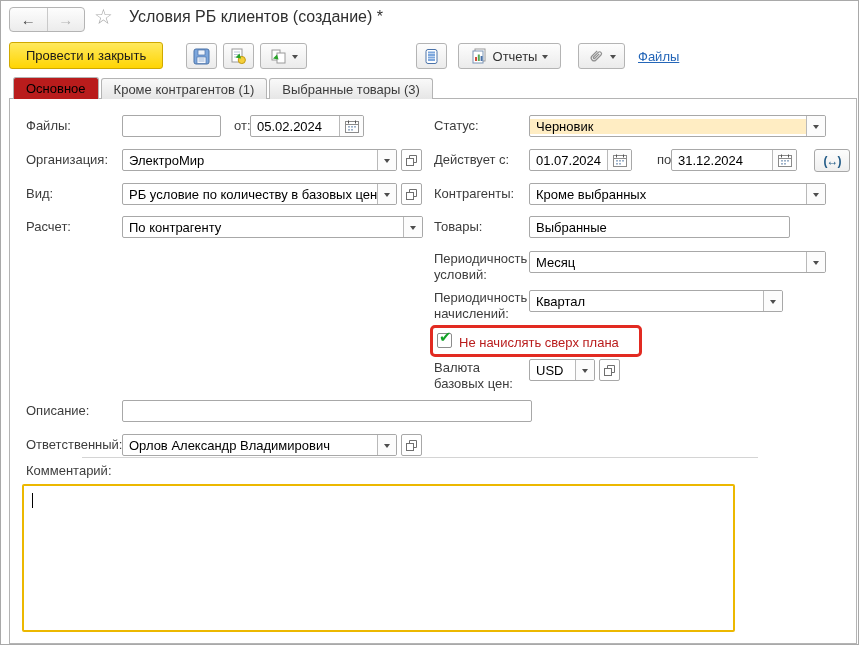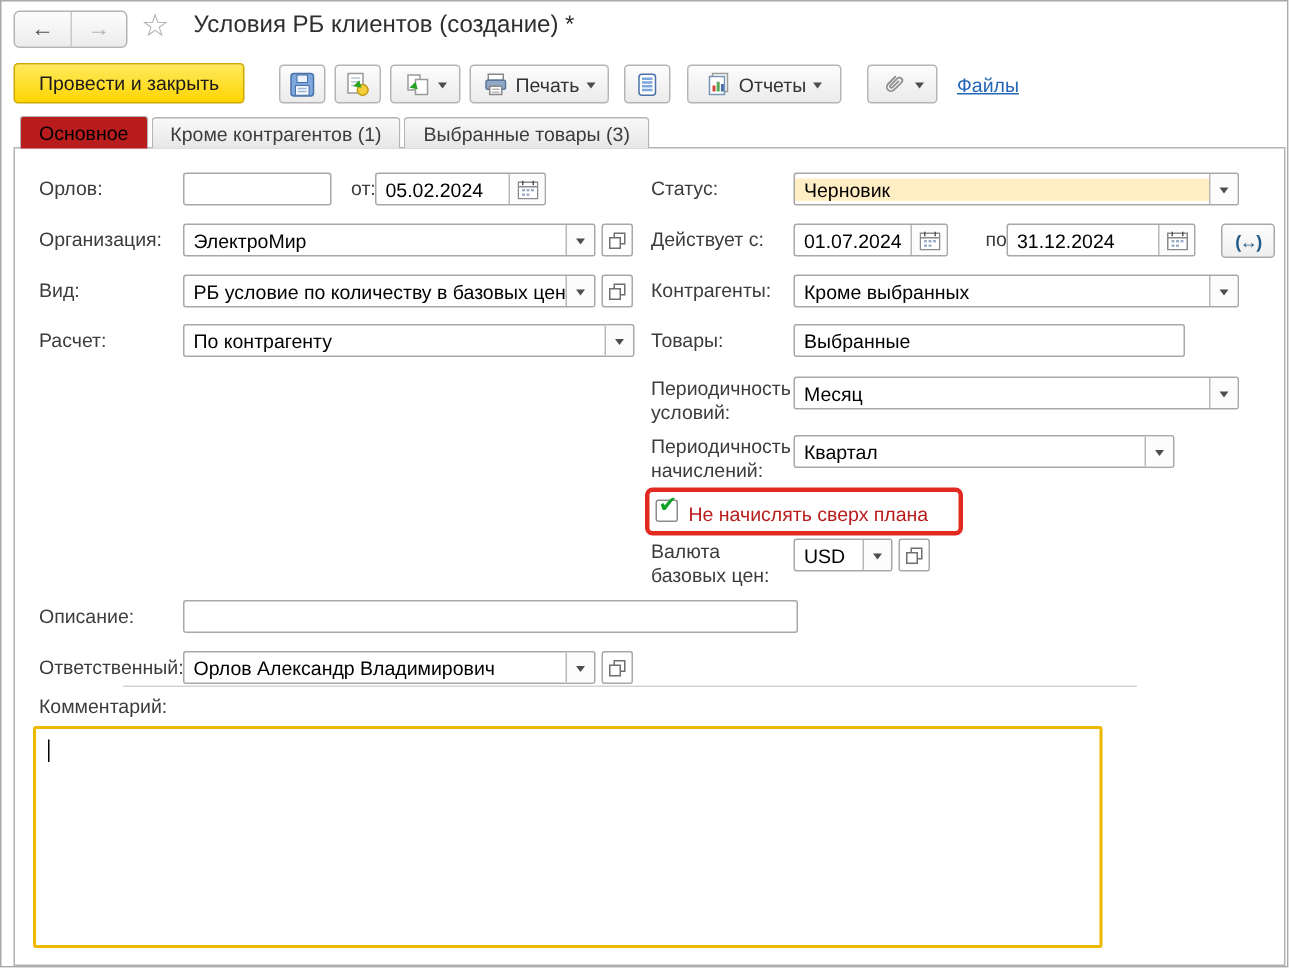--- a/index.html
+++ b/index.html
@@ -124,32 +124,20 @@
     <span>
         <svg width="17" height="17" viewBox="0 0 17 17">
           <rect x="2" y="2" width="8" height="10" fill="#fff" stroke="#9a9a9a"></rect>
           <rect x="7" y="5" width="8" height="10" fill="#fff" stroke="#9a9a9a"></rect>
           <polygon points="8.5,11.5 3,10.5 7,6.5" fill="#27a327"></polygon>
         </svg>
       </span>
     <span class="arr"></span>
   </div>
 
-  <div class="tbtn" style="left:312px;width:93px;">
-    <span>
-        <svg width="17" height="17" viewBox="0 0 17 17">
-          <rect x="3.5" y="1.5" width="10" height="4" fill="#fff" stroke="#888"></rect>
-          <rect x="2" y="5.5" width="13" height="6" rx="1" fill="#8fa8c8" stroke="#5a7596"></rect>
-          <rect x="4.5" y="9.5" width="8" height="5.5" fill="#fff" stroke="#888"></rect>
-          <path d="M6 11.5h5M6 13.5h5" stroke="#b9b9b9"></path>
-        </svg>
-      </span>
-    <span>Печать</span>
-    <span class="arr"></span>
-  </div>
 
   <div class="tbtn" style="left:415px;width:31px;">
     <span>
         <svg width="17" height="17" viewBox="0 0 17 17">
           <rect x="3" y="1.5" width="11" height="14" rx="2" fill="#fff" stroke="#4a72a8"></rect>
           <path d="M5 4.5h7M5 7h7M5 9.5h7M5 12h7" stroke="#7da7dd" stroke-width="1.8"></path>
         </svg>
       </span>
   </div>
 
@@ -187,21 +175,21 @@
     <div class="tab">
         <span>Кроме контрагентов (1)</span>
       </div>
     <div class="tab">
         <span>Выбранные товары (3)</span>
       </div>
   </div>
 
   <div class="panel">
 
-    <div class="lbl" style="left:16px;top:19px;">Орлов:</div>
+    <div class="lbl" style="left:16px;top:19px;">Файлы:</div>
     <div class="fld" style="left:112px;top:16px;width:99px;">
       <span class="txt"></span>
     </div>
     <div class="lbl" style="left:224px;top:19px;">от:</div>
     <div class="fld" style="left:240px;top:16px;width:114px;">
       <span class="txt">05.02.2024</span>
       <span class="cal">
           <svg width="14" height="13" viewBox="0 0 14 13">
             <rect x="0.5" y="1.5" width="13" height="11" fill="#fff" stroke="#8a8a8a"></rect>
             <path d="M0.5 4.5h13" stroke="#8a8a8a"></path>

